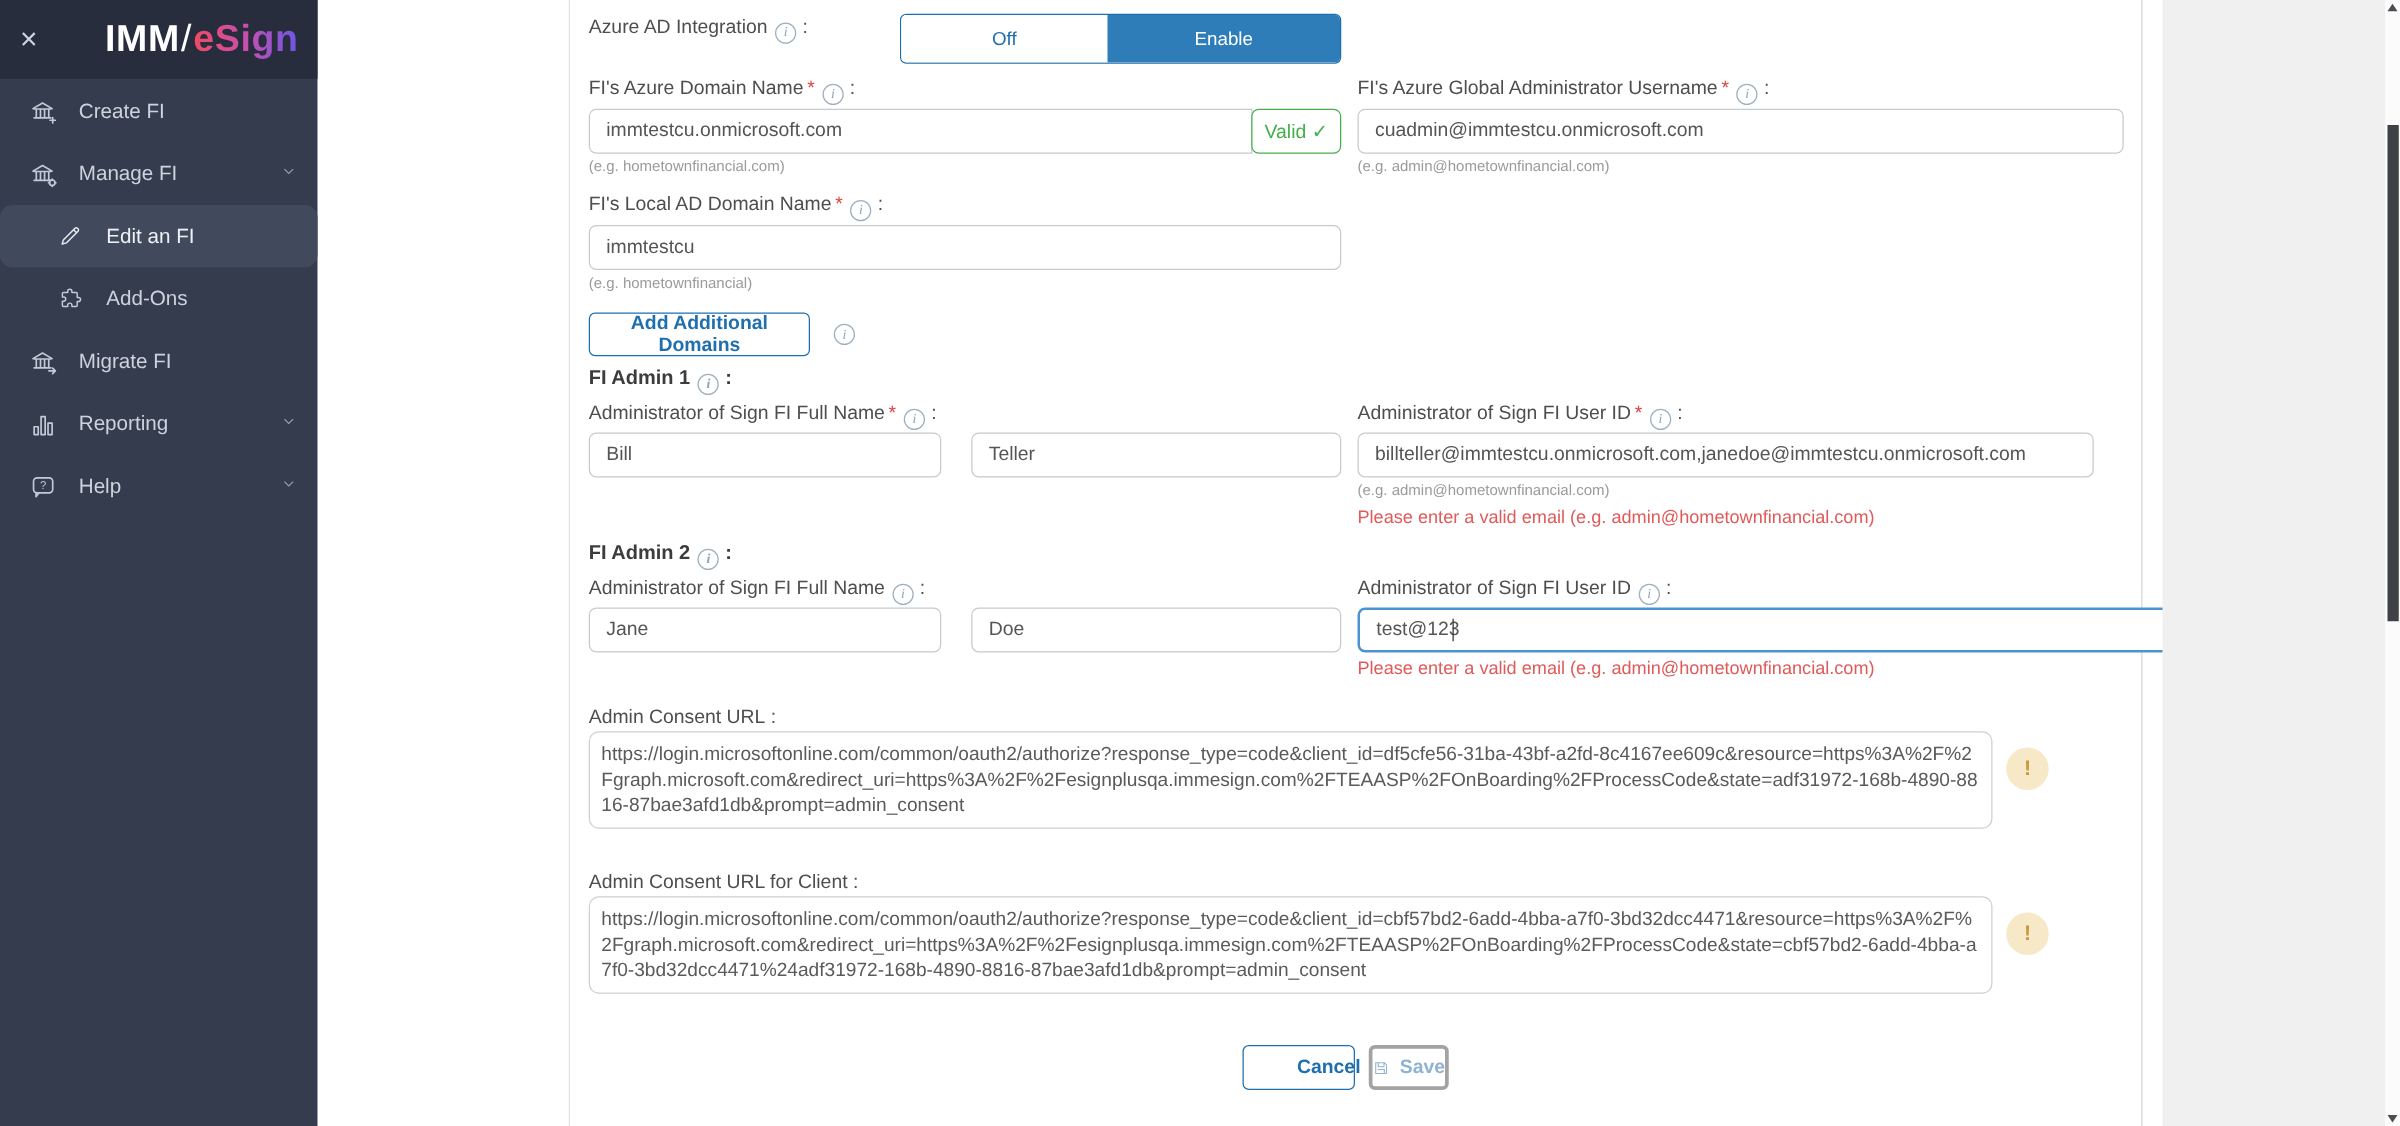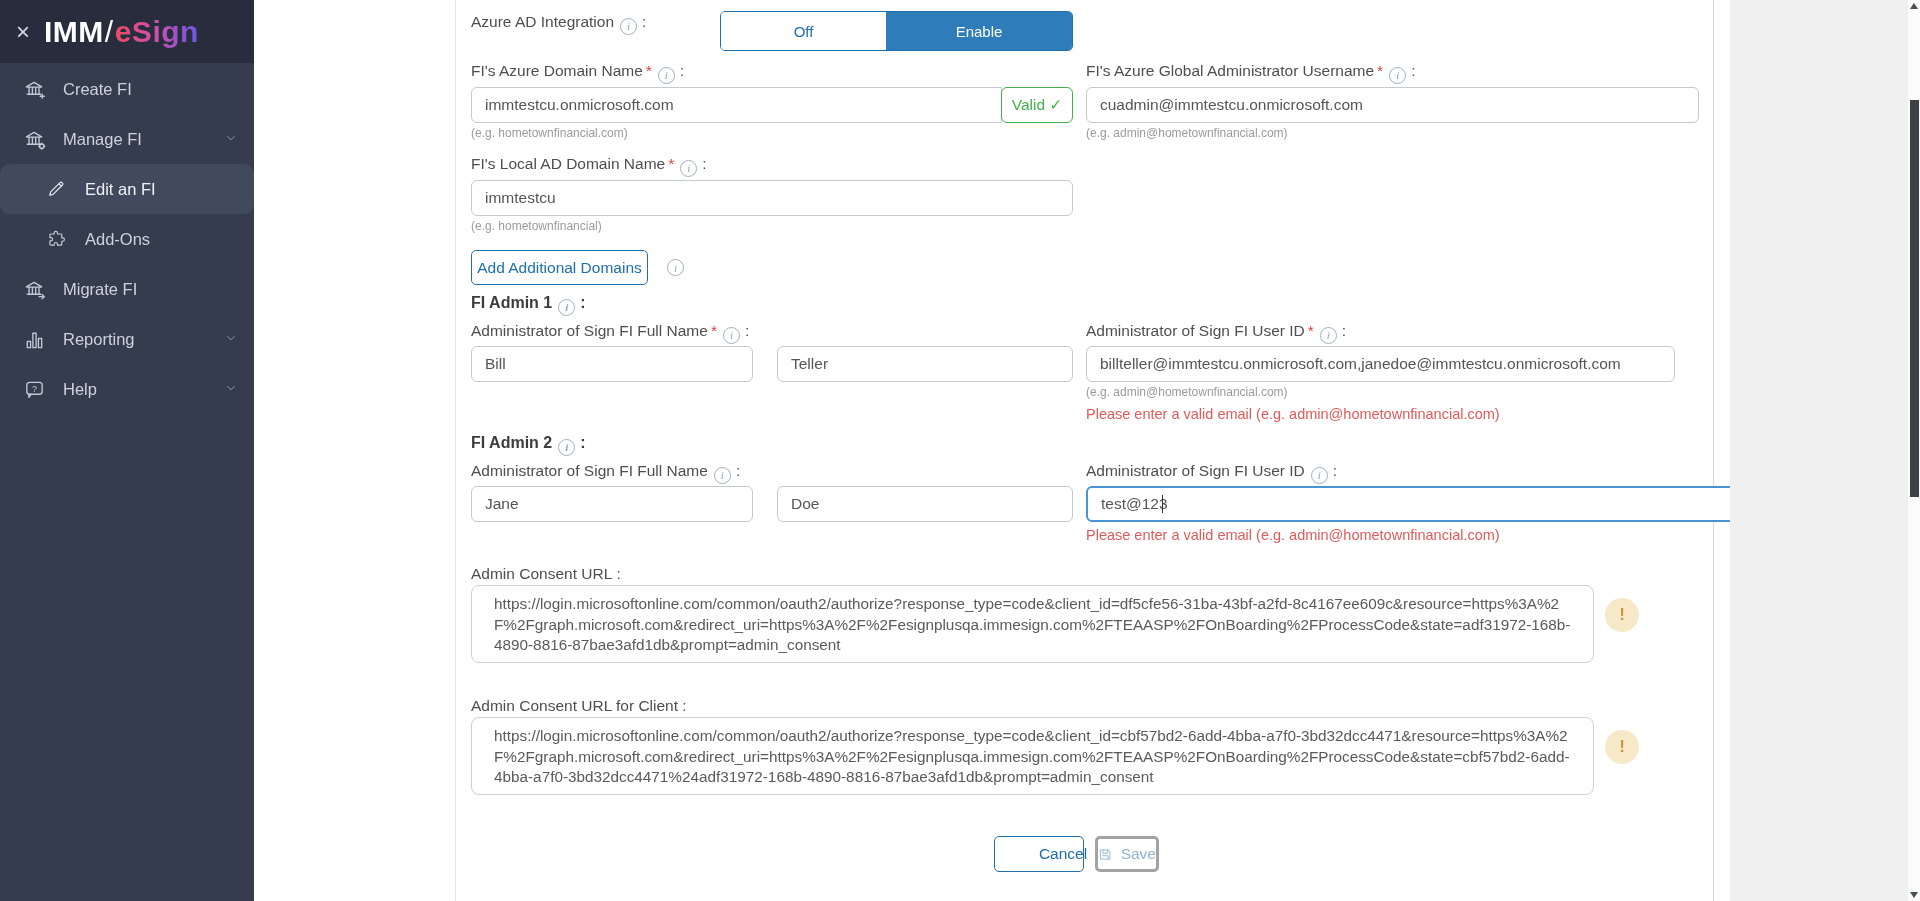--- a/index.html
+++ b/index.html
@@ -7,21 +7,21 @@
   #screen {
     position:relative; width:1920px; height:901px; overflow:hidden;
     background:#fff; font-family:"Liberation Sans", sans-serif; color:#4e4e4e;
   }
 
   
   #sidebar { position:absolute; left:0; top:0; width:254px; height:901px; background:#353c4e; }
   #sidebar-header { height:63px; background:#272d3c; display:flex; align-items:center; padding-left:16px; }
   .close-glyph { color:#cfd5de; font-size:24px; font-weight:400; cursor:pointer; line-height:1; }
   .logo { margin-left:14px; font-size:30px; font-weight:700; letter-spacing:.5px; white-space:nowrap; }
-  .logo .imm { color:#ffffff; }
+  .logo .imm { color:#ffffff;margin-left:40px; }
   .logo .slash { color:#ffffff; font-weight:400; margin:0 1px; }
   .logo .esign { background:linear-gradient(90deg,#ef4b63,#c94fae,#6b57e8);
                  -webkit-background-clip:text; background-clip:text; color:transparent; }
   .nav { padding-top:1px; }
   .nav-item { display:flex; align-items:center; height:50px; padding-left:22px; color:#ccd3dc; font-size:16.5px; cursor:pointer; }
   .nav-item.sub { padding-left:44px;border-radius:10px; }
   .nav-item.active { background:#414a5c; color:#eef1f5; }
   .nav-item .nicon { width:24px; height:24px; margin-right:17px; display:flex; align-items:center; justify-content:center; }
   .nav-item .nicon svg { stroke:#c3cad6; fill:none; stroke-width:1.4; stroke-linecap:round; stroke-linejoin:round; }
   .nav-item.active .nicon svg { stroke:#e8ecf1; }
@@ -51,35 +51,35 @@
   .inp { width:100%; height:36px; border:1px solid #c6cacd; border-radius:6px; padding:0 13px;
          font-family:"Liberation Sans",sans-serif; font-size:15.5px; color:#555; background:#fff; outline:none; }
   .inp.focused { border:2px solid #4a94d6; }
   .helper { font-size:12px; color:#9b9b9b; white-space:nowrap; }
   .error { font-size:14.5px; color:#e05a5a; white-space:nowrap; }
   .input-group { display:flex; }
   .input-group .inp { border-top-right-radius:0; border-bottom-right-radius:0; }
   .valid-badge { width:72px; height:36px; border:1.5px solid #43b049; border-radius:6px;
     margin-left:-1px; display:flex; align-items:center; justify-content:center;
     color:#43b049; font-size:15.5px; background:#fff; white-space:nowrap; }
-  .urlbox { width:1123px; height:78px; border:1px solid #cfcfcf; border-radius:8px; padding:8px 22px;
+  .urlbox { width:1123px; height:78px; border:1px solid #cfcfcf; border-radius:8px; padding:8px 9px;
     font-size:15.3px; line-height:20.5px; color:#5a5a5a; word-break:break-all; overflow:hidden; background:#fff; }
   .warn-badge { width:34px; height:34px; border-radius:50%; background:#f7e9c8; color:#c8993f;
     font-size:17px; font-weight:700; display:flex; align-items:center; justify-content:center; }
 
   
   .toggle { display:flex; width:353px; height:40px; border:1px solid #1f6fae; border-radius:5px; overflow:hidden; background:#fff; }
   .toggle .seg { display:flex; align-items:center; justify-content:center; font-size:15px; cursor:pointer; }
   .toggle .seg.off { width:165px; color:#1f6fae; background:#fff; }
   .toggle .seg.on  { flex:1; color:#fff; background:#2e7cb8; }
 
   
   .btn-outline { display:flex; align-items:center; justify-content:center; gap:8px; background:#fff;
     border:1.5px solid #1f6fae; color:#1f6fae; border-radius:5px; font-size:15.5px;
-    font-family:"Liberation Sans",sans-serif; cursor:pointer; }
+    font-family:"Liberation Sans",sans-serif; cursor:pointer;font-weight:bold; }
   .btn-outline svg { stroke:#1f6fae; fill:none; stroke-width:1.8; stroke-linecap:round; }
   .btn-save { border:3px solid #a3a3a3; color:#8fb3d2; cursor:default; }
   .btn-save svg { stroke:#8fb3d2; stroke-width:1.5; }
 
   .caret-wrap { position:relative; }
   .caret { position:absolute; left:76px; top:9px; width:1px; height:18px; background:#333; }
 </style>
 </head>
 <body>
 

